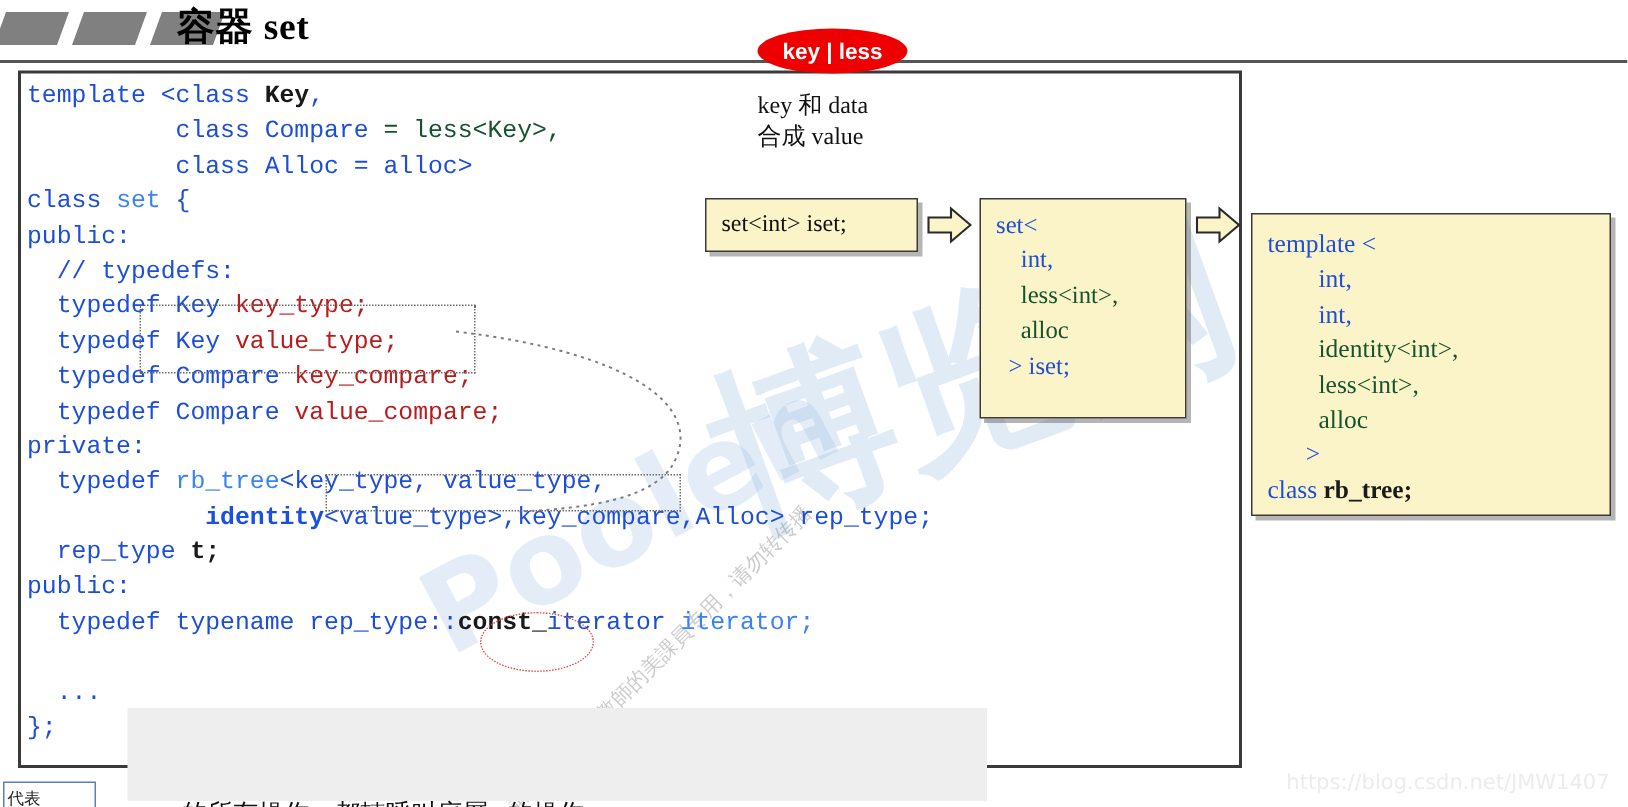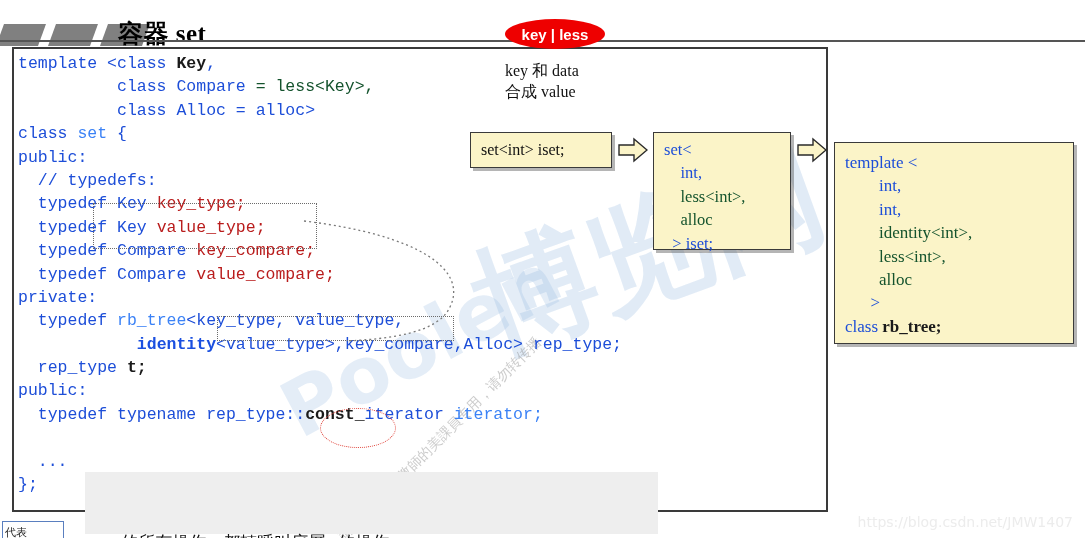--- a/index.html
+++ b/index.html
@@ -12,21 +12,21 @@
     height: 538px;
     position: relative;
     overflow: hidden;
     font-family: "Liberation Serif", serif;
   }
 
   
   #header-bar {
     position: absolute;
     left: 0; top: 0;
-    width: 1085px; height: 40px; margin-top: 16px;
+    width: 1085px; height: 40px;
   }
   .para-group {
     position: absolute;
     left: 0; top: 8px;
     width: 160px; height: 22px;
   }
   .para {
     position: absolute;
     top: 0;
     width: 42px; height: 22px;
@@ -149,21 +149,21 @@
   }
   #box-iset {
     left: 470px; top: 132px;
     width: 142px; height: 36px;
     font-size: 16px;
     display: flex; align-items: center;
     padding-left: 10px;
   }
   #box-setfull {
     left: 653px; top: 132px;
-    width: 138px; height: 118px;
+    width: 138px; height: 147px;
     font-size: 16.5px;
     line-height: 21.5px;
     padding: 6px 0 0 10px;
     white-space: pre;
   }
   #box-template {
     left: 834px; top: 142px;
     width: 240px; height: 202px;
     font-size: 17px;
     line-height: 23.5px;

